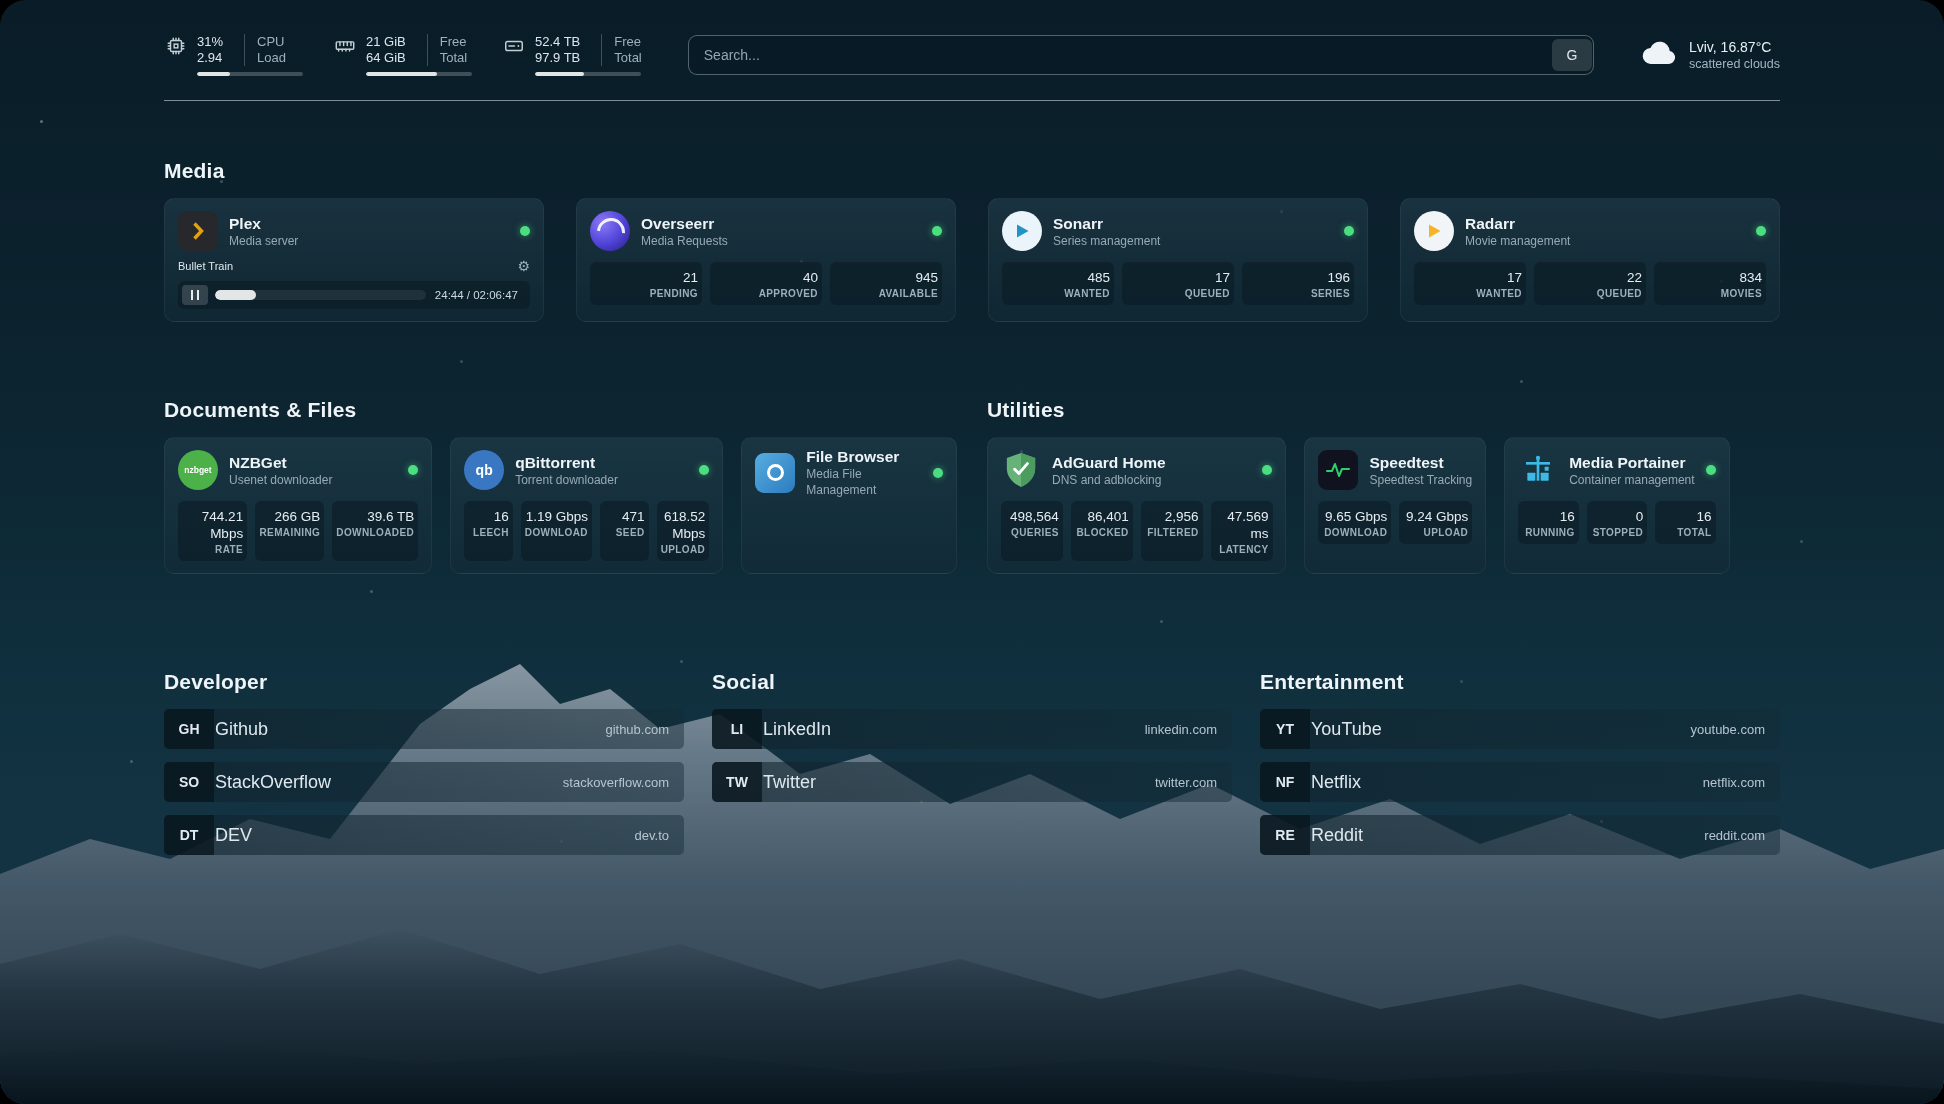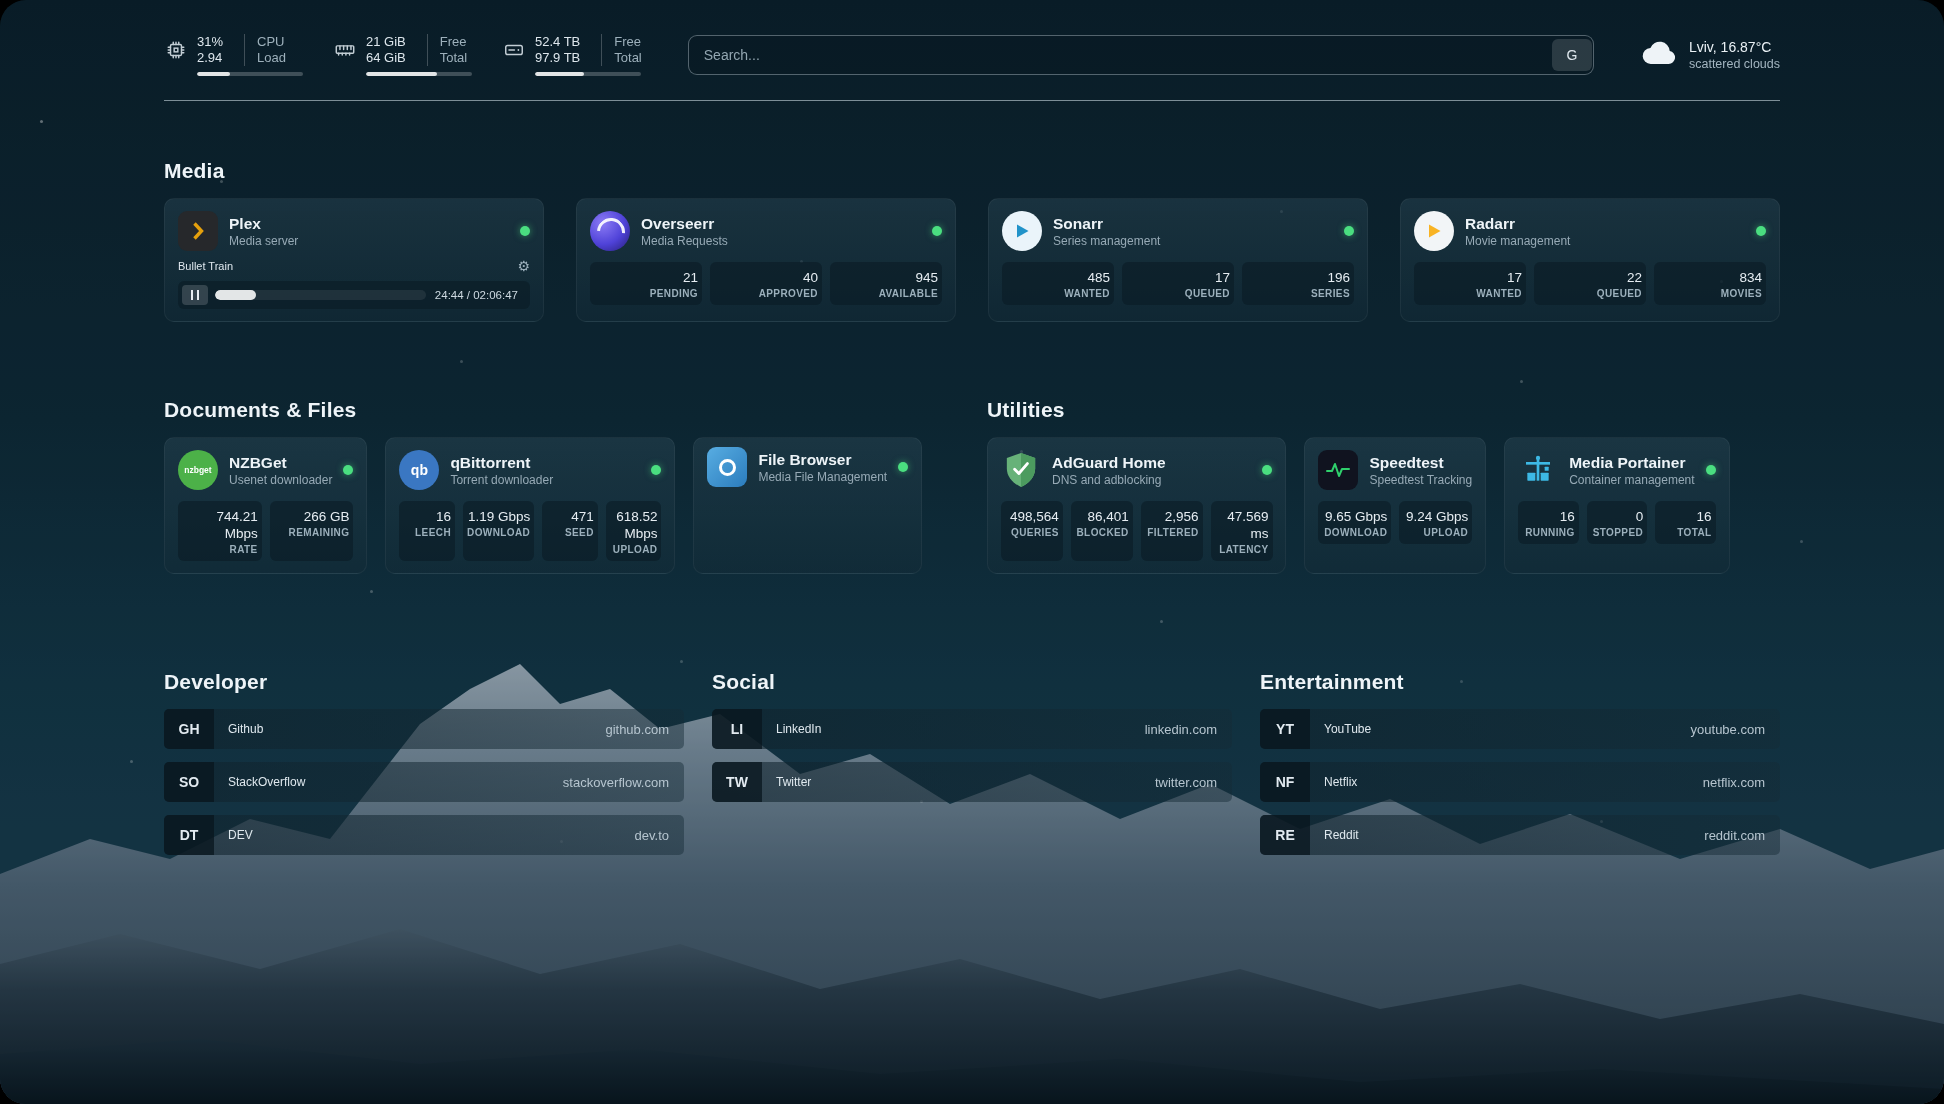--- a/index.html
+++ b/index.html
@@ -33,21 +33,21 @@
   }
   .tint { position:absolute; inset:0; background:rgba(8,30,40,.22); }
 
   
   .content { position:absolute; inset:0; padding:34px 164px 0; }
 
   
   .header-bar { display:flex; align-items:center; }
   .resources { display:flex; gap:30px; align-items:flex-start; }
   .res { display:flex; flex-direction:column; }
-  .res-top { display:flex; align-items:center; gap:9px; }
+  .res-top { display:flex; align-items:flex-start; gap:9px; }
   .res-icon { width:24px; height:24px; display:flex; align-items:center; justify-content:center; opacity:.92; }
   .res-col { display:flex; flex-direction:column; font-size:13px; line-height:16px; color:#dde6ec; }
   .res-labels { color:#9db0bb; border-left:1px solid rgba(255,255,255,.22); padding-left:12px; margin-left:12px; }
   .res-bar { width:106px; height:4px; background:rgba(255,255,255,.22); border-radius:2px; margin:6px 0 0 33px; overflow:hidden; }
   .res-fill { height:100%; background:rgba(255,255,255,.85); border-radius:2px; }
 
   .searchbox {
     flex:1; margin:0 46px; height:40px;
     border:1px solid rgba(205,220,228,.38); border-radius:9px;
     background:rgba(8,24,33,.45);
@@ -146,21 +146,21 @@
   .bm-row {
     display:flex; align-items:center; height:40px; border-radius:5px; overflow:hidden;
     background:linear-gradient(90deg, rgba(16,35,45,.6), rgba(20,42,53,.45));
     cursor:pointer;
   }
   .bm-abbr {
     width:50px; height:100%; background:rgba(8,21,29,.75);
     display:flex; align-items:center; justify-content:center;
     font-size:14px; font-weight:600; color:#e2eaf0; flex:0 0 auto;
   }
-  .bm-name { margin-left:14px; font-size:12px; color:#dfe8ee; }
+  .bm-name { margin-left:1px; font-size:18px; color:#dfe8ee; }
   .bm-url { margin-left:auto; padding-right:15px; font-size:13px; color:#b6c5cf; }
 </style>
 </head>
 <body>
 
 <div class="screen">
 
   <svg class="mountains" viewBox="0 0 1944 470" preserveAspectRatio="none">
     <defs>
       <linearGradient id="gFar" x1="0" y1="0" x2="0" y2="1">
@@ -420,20 +420,24 @@
             </div>
             <div class="stats-row">
               <div class="stat">
                 <div class="stat-value">744.21 Mbps</div>
                 <div class="stat-label">RATE</div>
               </div>
               <div class="stat">
                 <div class="stat-value">266 GB</div>
                 <div class="stat-label">REMAINING</div>
               </div>
+              <div class="stat">
+                <div class="stat-value">39.6 TB</div>
+                <div class="stat-label">DOWNLOADED</div>
+              </div>
             </div>
           </div>
 
           <div class="card">
             <div class="card-head">
               <span class="svc-icon icon-qbit">
                 <span>qb</span>
               </span>
               <div class="svc-meta">
                 <span class="svc-name">qBittorrent</span>

